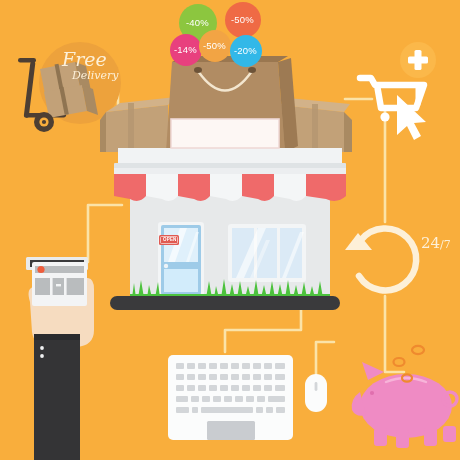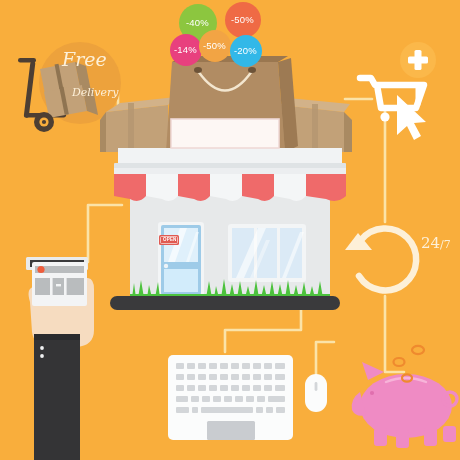--- a/index.html
+++ b/index.html
@@ -103,21 +103,21 @@
         <polygon points="82,85 93,89 98,115 87,111" fill="#a98a62"></polygon>
         <rect x="62" y="87" width="4.2" height="28" fill="#8f7451" transform="rotate(-11 64 101)"></rect>
       </g>
 
       <circle cx="44" cy="122" r="10" fill="#4d3f33"></circle>
       <circle cx="44" cy="122" r="4.6" fill="#f9ae3c"></circle>
       <circle cx="44" cy="122" r="2.1" fill="#4d3f33"></circle>
     </g>
   </svg>
   <div class="lbl free-line1" style="left:62px; top:48px;">Free</div>
-  <div class="lbl free-line2" style="left:72px; top:86px;">Delivery</div>
+  <div class="lbl free-line2" style="left:72px; top:69px;">Delivery</div>
 
   <svg class="layer" viewBox="0 0 460 460">
     <g fill="#ffffff">
       <path d="M360 78 L371 78 L375 85 L424 85 L416 108 L381 108 L377 85" fill="none" stroke="#ffffff" stroke-width="6.5" stroke-linejoin="round" stroke-linecap="round"></path>
       <circle cx="385" cy="117" r="4.6"></circle>
       <circle cx="411" cy="117" r="4.6"></circle>
       <path d="M418 86 L418 104" stroke="#ffffff" stroke-width="5" stroke-linecap="round"></path>
     </g>
     <circle cx="418" cy="60" r="18" fill="#fbb84a"></circle>
     <g fill="#ffffff">

